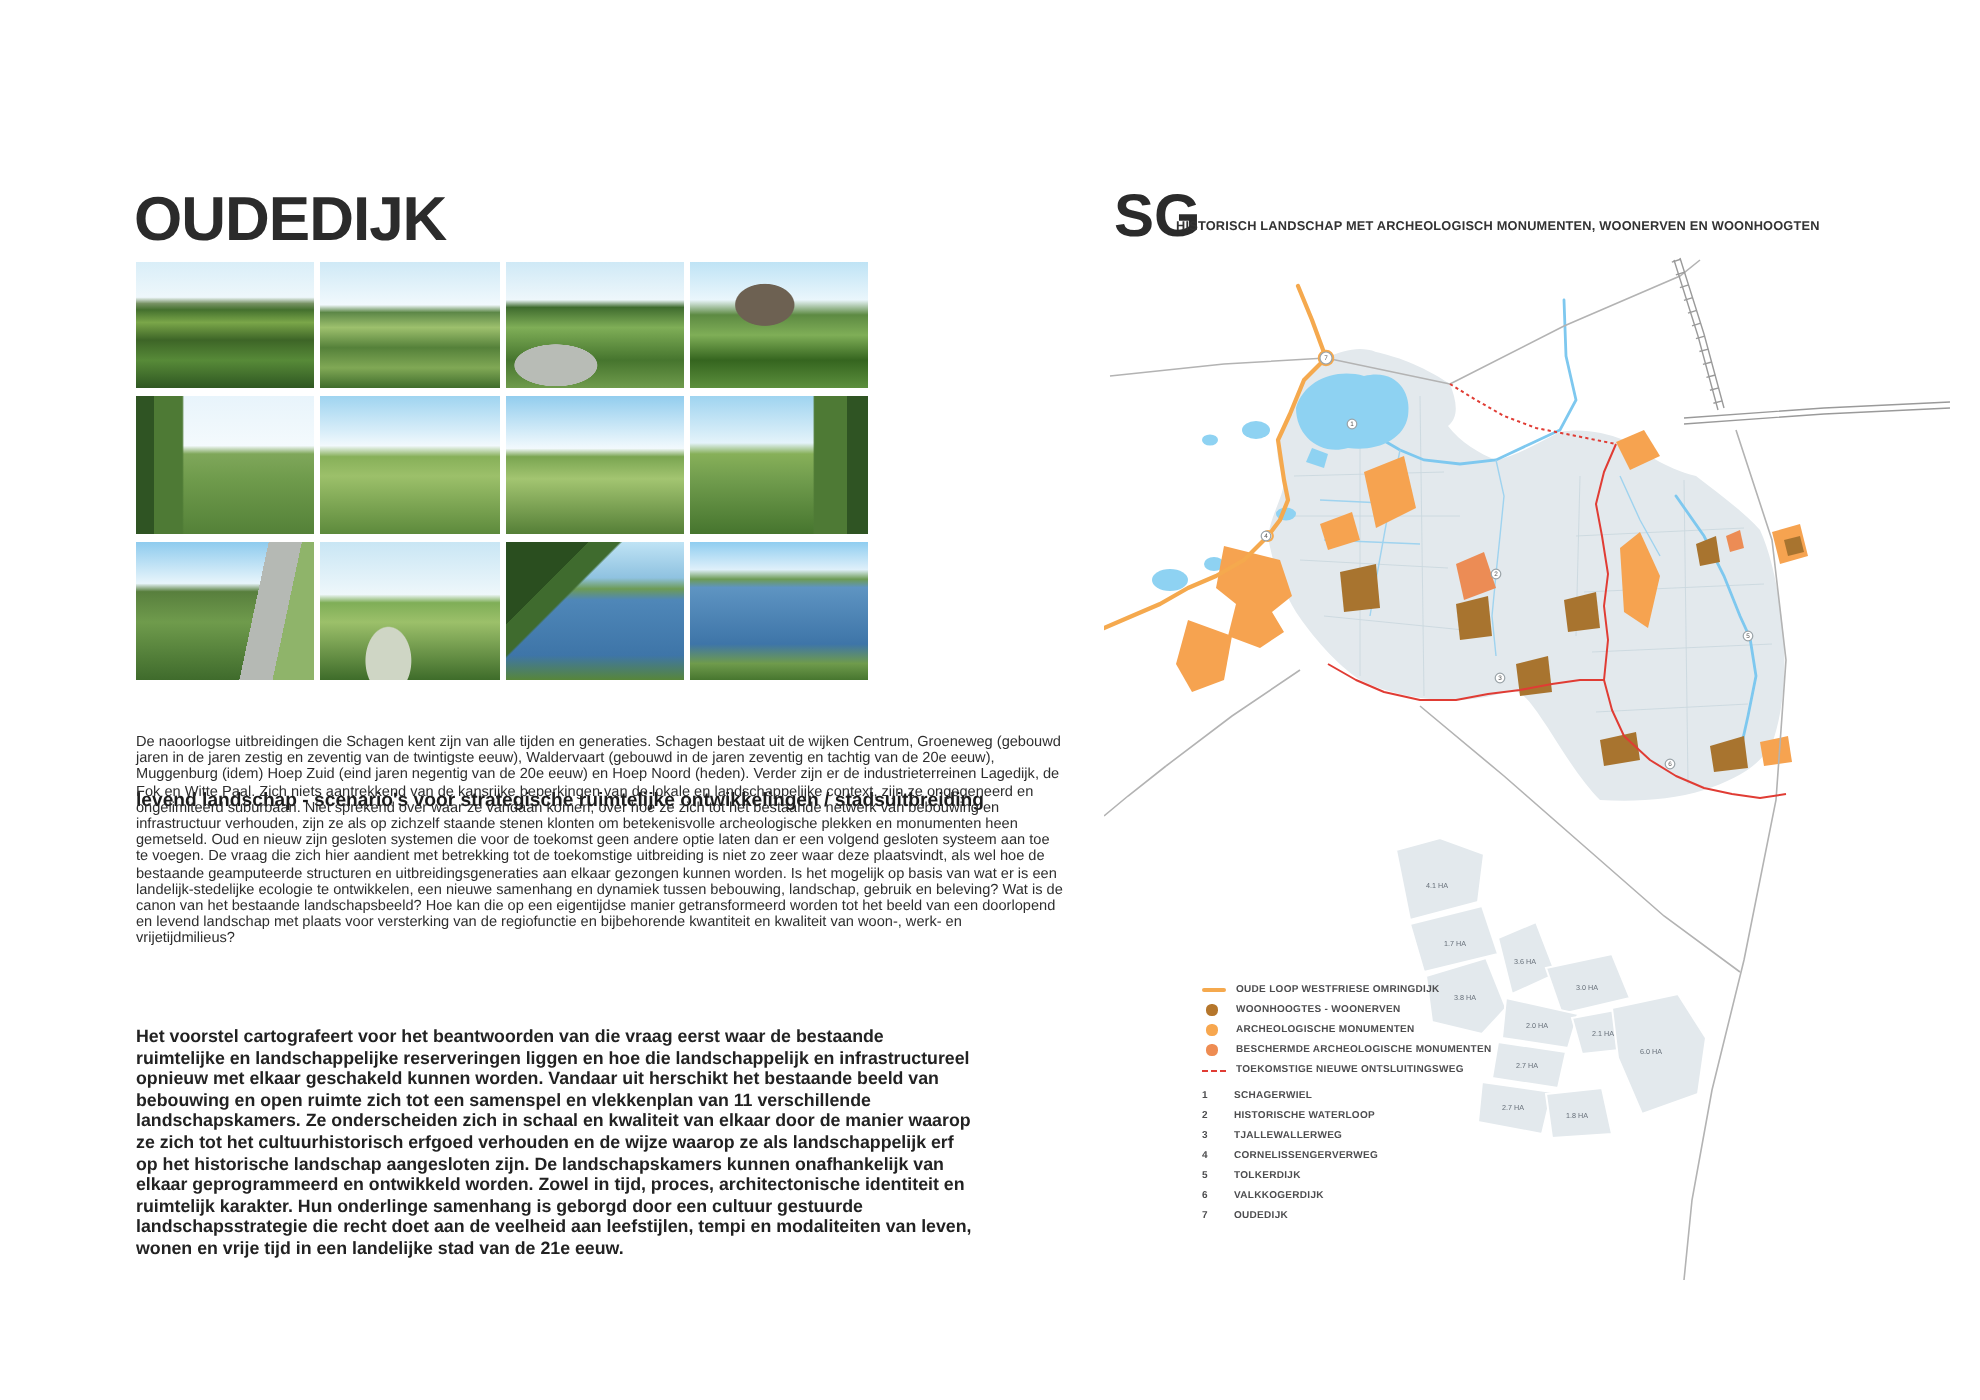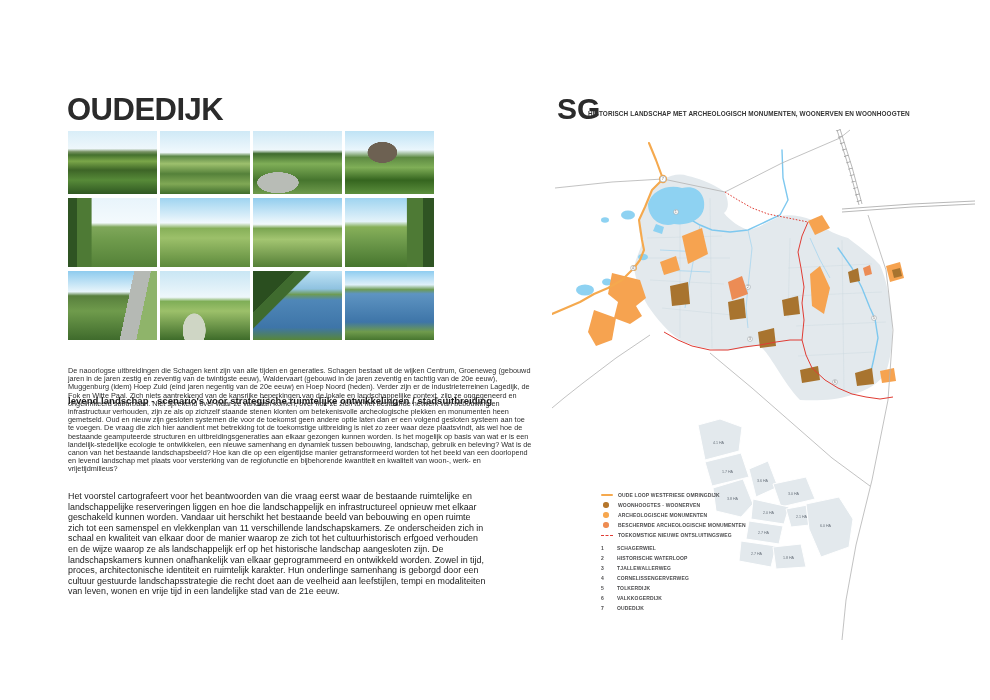--- a/index.html
+++ b/index.html
@@ -30,22 +30,22 @@
   .ph10{background:radial-gradient(ellipse 26% 50% at 38% 86%,#cfd6c5 0 48%,rgba(0,0,0,0) 50%),
        linear-gradient(180deg,#c9e6f4 0%,#eef7fb 38%,#7fae57 44%,#9cc06a 58%,#3e6c2a 100%);}
   .ph11{background:linear-gradient(135deg,#2a4e1f 0 26%,#3f6b2e 26% 36%,rgba(0,0,0,0) 37%),
        linear-gradient(180deg,#bfe3f5 0%,#8fc2e0 26%,#6d9b55 34%,#4f87b8 42%,#3e75a8 82%,#57863a 100%);}
   .ph12{background:linear-gradient(180deg,#8fcdf0 0%,#dff0fa 20%,#6d9b55 27%,#5e94c2 33%,#3e75a8 74%,#6f9b4c 88%,#47762f 100%);}
 
   .section-heading{position:absolute;left:68px;top:350px;width:470px;
                    font-size:9.6px;font-weight:bold;color:#1d1d1d;margin-top:45px;}
   .para-1{position:absolute;left:68px;top:367px;width:464px;
           font-size:7.3px;line-height:8.2px;color:#2e2e2e;text-align:left;}
-  .para-2{position:absolute;left:68px;top:491px;width:418px;
-          font-size:8.9px;line-height:10.6px;color:#222;}
+  .para-2{position:absolute;left:68px;top:513px;width:418px;
+          font-size:8.9px;line-height:10.6px;color:#222;font-weight:bold;}
 
   
   .right-title{position:absolute;left:557px;top:92px;font-size:30px;font-weight:600;color:#2b2b2b;}
   .right-subtitle{position:absolute;left:588px;top:110px;width:330px;
                   font-size:6.4px;font-weight:bold;color:#333;letter-spacing:.1px;}
 
   .map-wrap{position:absolute;left:552px;top:118px;width:430px;height:530px;}
   .built{fill:#e3e9ed;}
   .fieldline{stroke:#cbd8df;stroke-width:.45;fill:none;}
   .ditch{stroke:#9fd3ef;stroke-width:.7;fill:none;}

